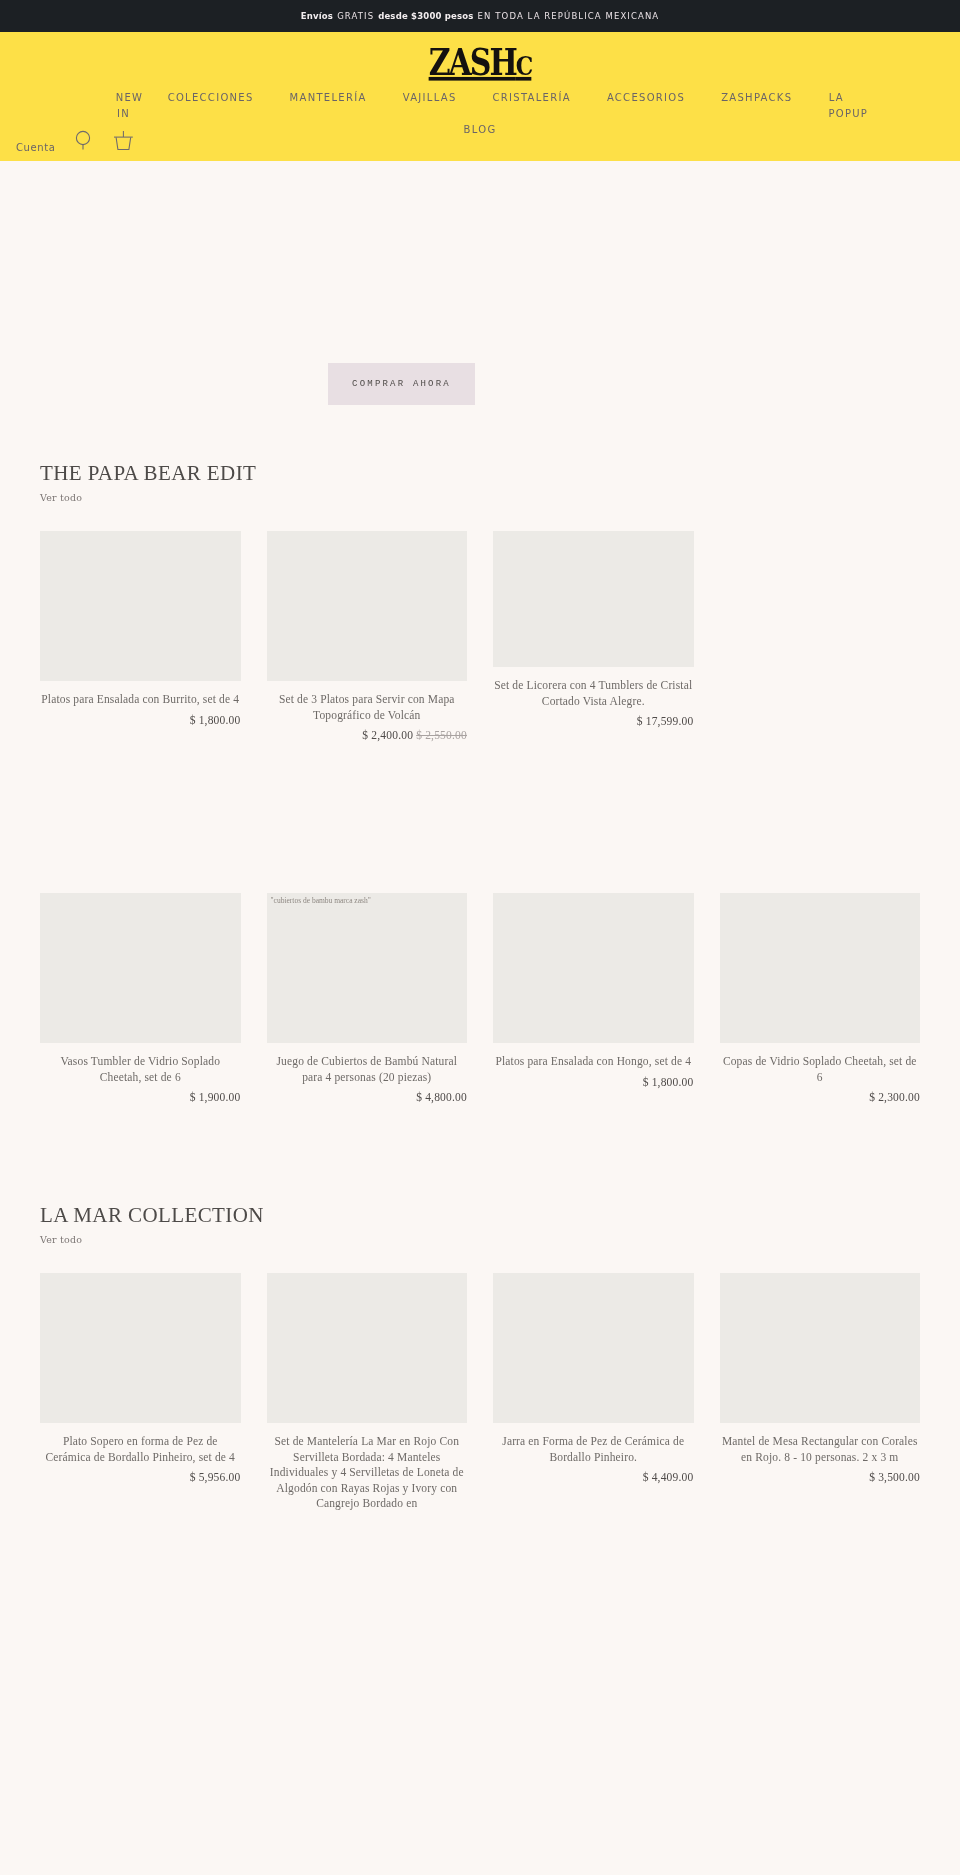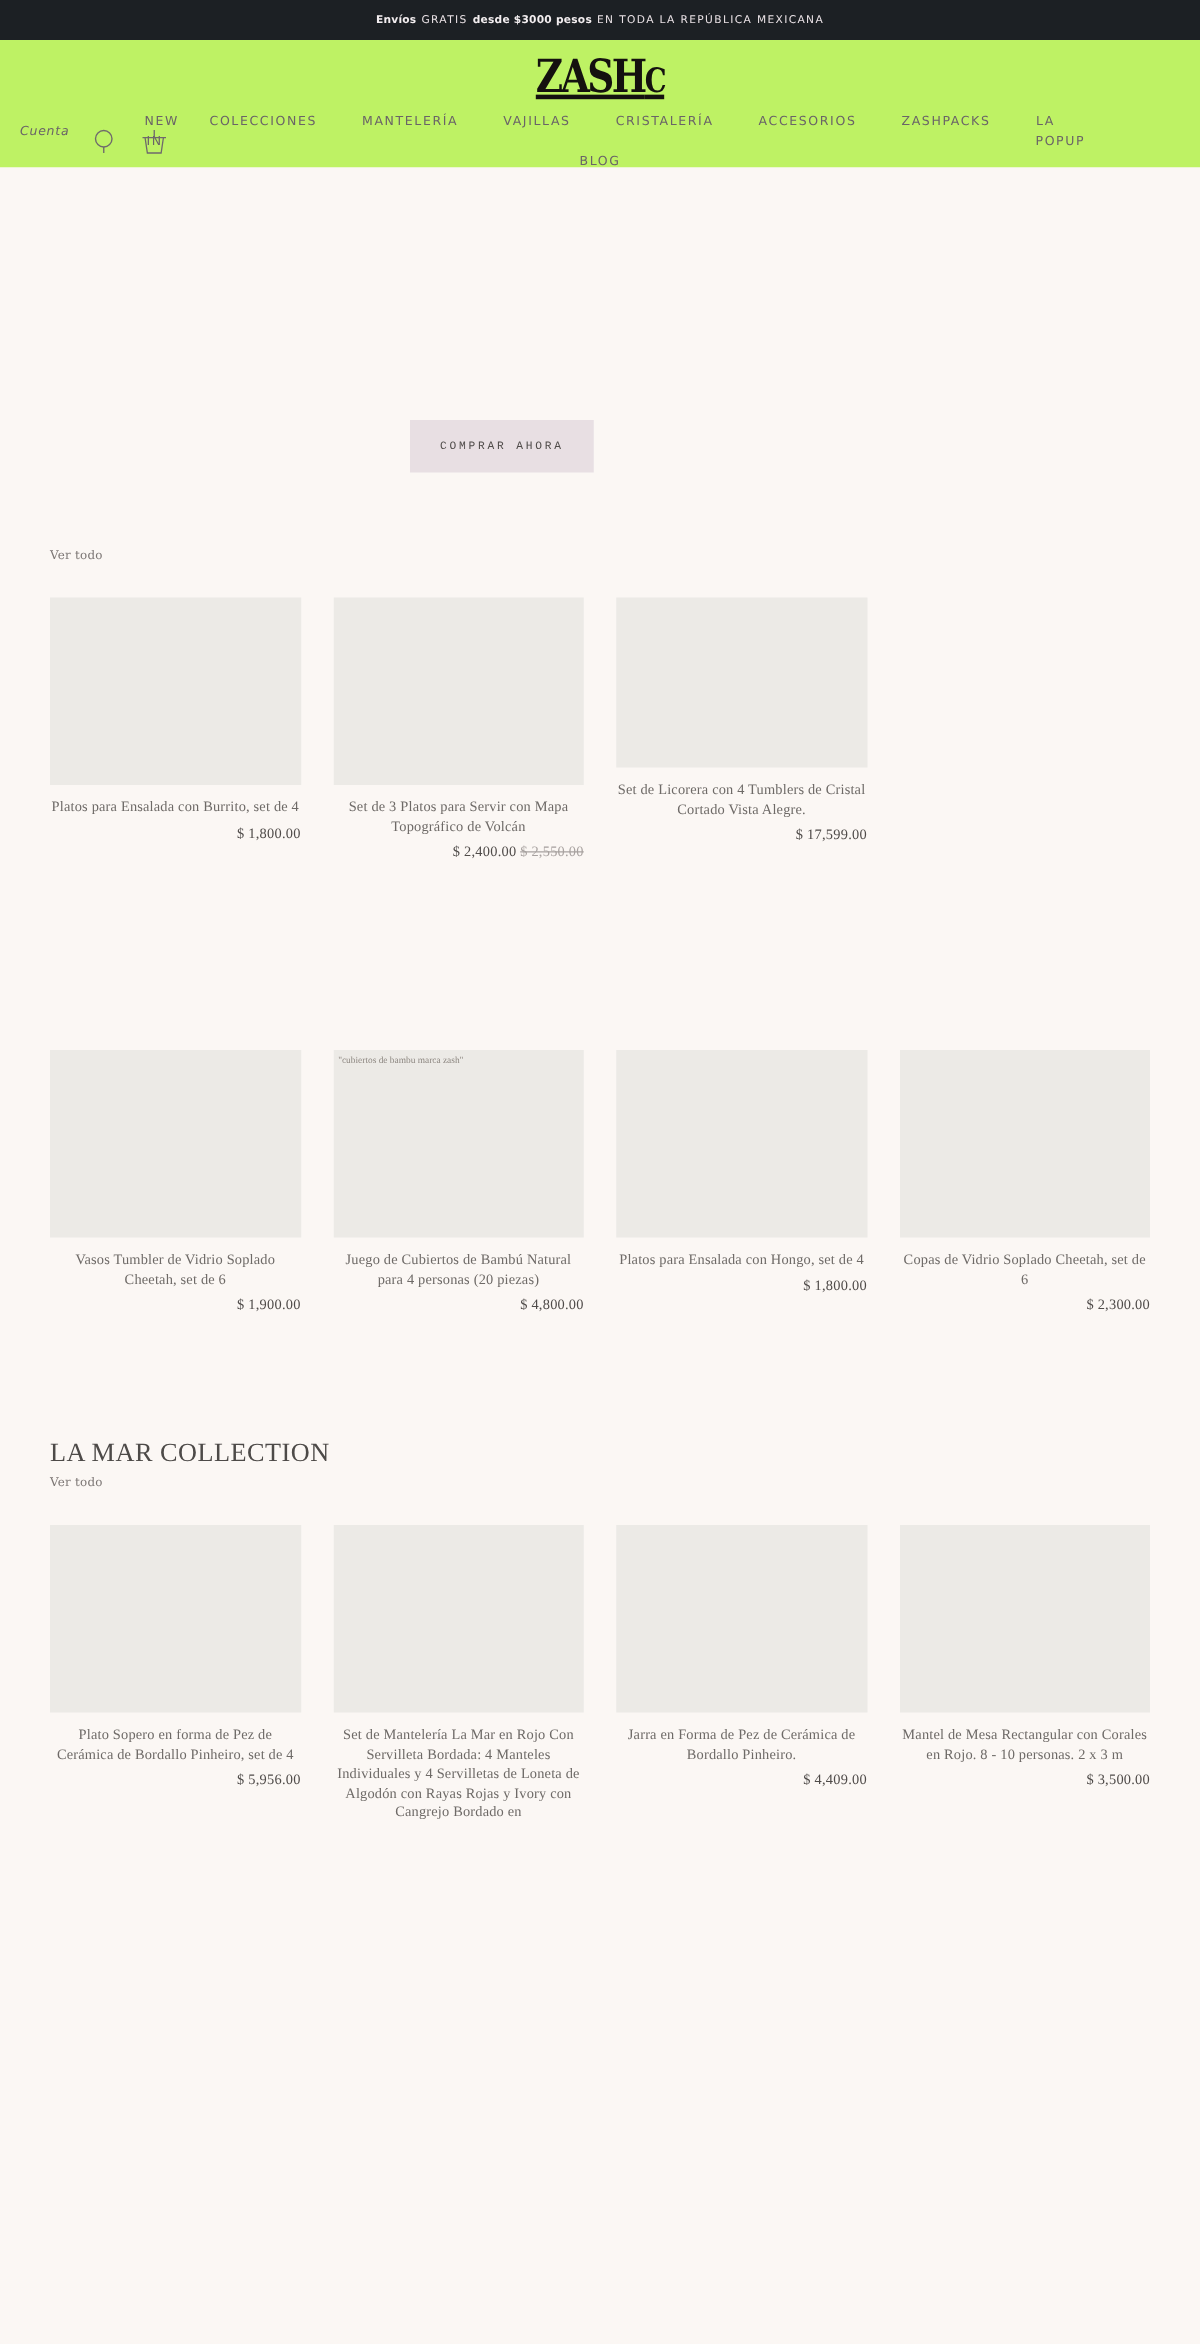--- a/index.html
+++ b/index.html
@@ -25,24 +25,24 @@
     letter-spacing: 0.6px;
     color: #f3eef0;
     white-space: nowrap;
   }
   .announce .b { font-weight: bold; letter-spacing: 0.2px; }
   .announce .r { font-weight: normal; letter-spacing: 1.1px; color: #e9e1e5;}
   .announce span + span { margin-left: 4px; }
 
   
   header.site-header {
-    background: #bef264;
+    background: #fde047;
     padding-top: 12px;
     position: relative;
-    height: 102px;
+    height: 129px;
   }
   .logo-wrap {
     display: flex;
     justify-content: center;
     align-items: flex-start;
     height: 42px;
   }
   .logo {
     font-family: "DejaVu Serif", serif;
     font-size: 30px;
@@ -80,23 +80,22 @@
     display: flex;
     justify-content: center;
     margin-top: 2px;
   }
 
   .util-row {
     position: absolute;
     left: 16px;
     bottom: 8px;
     display: flex;
-    align-items: flex-start;
+    align-items: flex-end;
     gap: 16px;
-    font-style: italic;
   }
   .util-row .account {
     font-family: "DejaVu Sans", sans-serif;
     font-size: 10px;
     letter-spacing: 0.6px;
     color: #6a6467;
     text-decoration: none;
   }
   .icon-btn {
     width: 24px; height: 26px;
@@ -253,21 +252,21 @@
     </button>
   </div>
 </header>
 
 <section class="hero">
   <a href="#" class="hero-cta">COMPRAR AHORA</a>
 </section>
 
 <main id="sections-root">
     <section class="section">
-      <div class="section-head"><a href="#" class="view-all">Ver todo</a></div>
+      <div class="section-head"><h2 class="section-title">THE PAPA BEAR EDIT</h2><a href="#" class="view-all">Ver todo</a></div>
       <div class="grid">
         <a href="#" class="card">
           <div class="thumb tall"></div>
           <div class="card-title">Platos para Ensalada con Burrito, set de 4</div>
           <div class="card-price"><span>$ 1,800.00</span></div>
         </a>
         <a href="#" class="card">
           <div class="thumb tall"></div>
           <div class="card-title">Set de 3 Platos para Servir con Mapa Topográfico de Volcán</div>
           <div class="card-price"><span>$ 2,400.00</span><span class="compare">$ 2,550.00</span></div>

